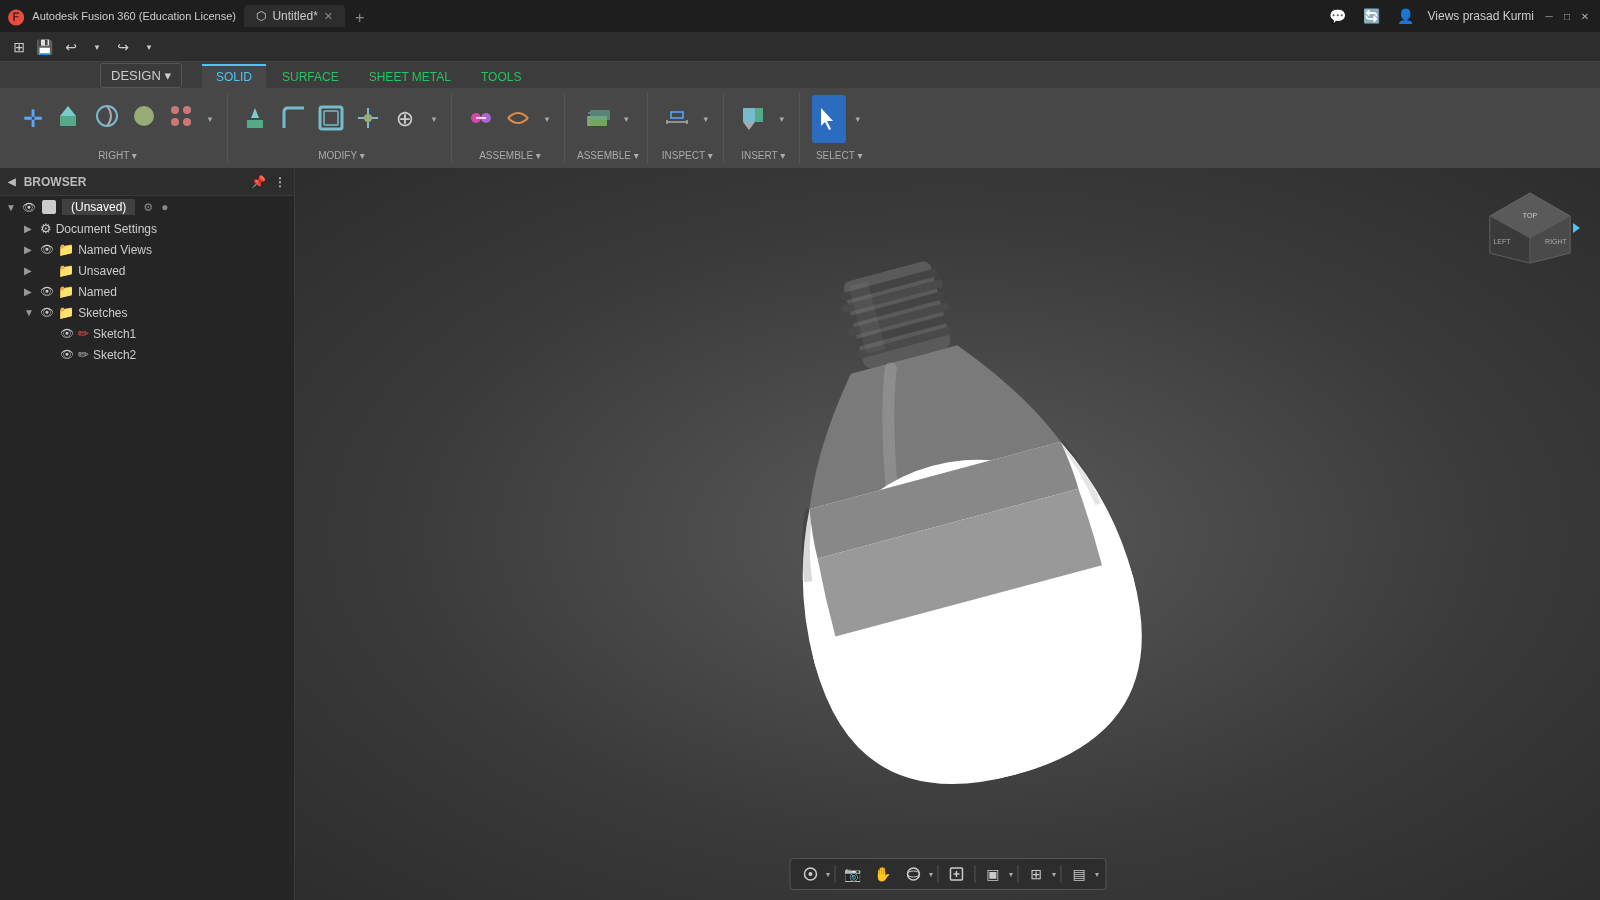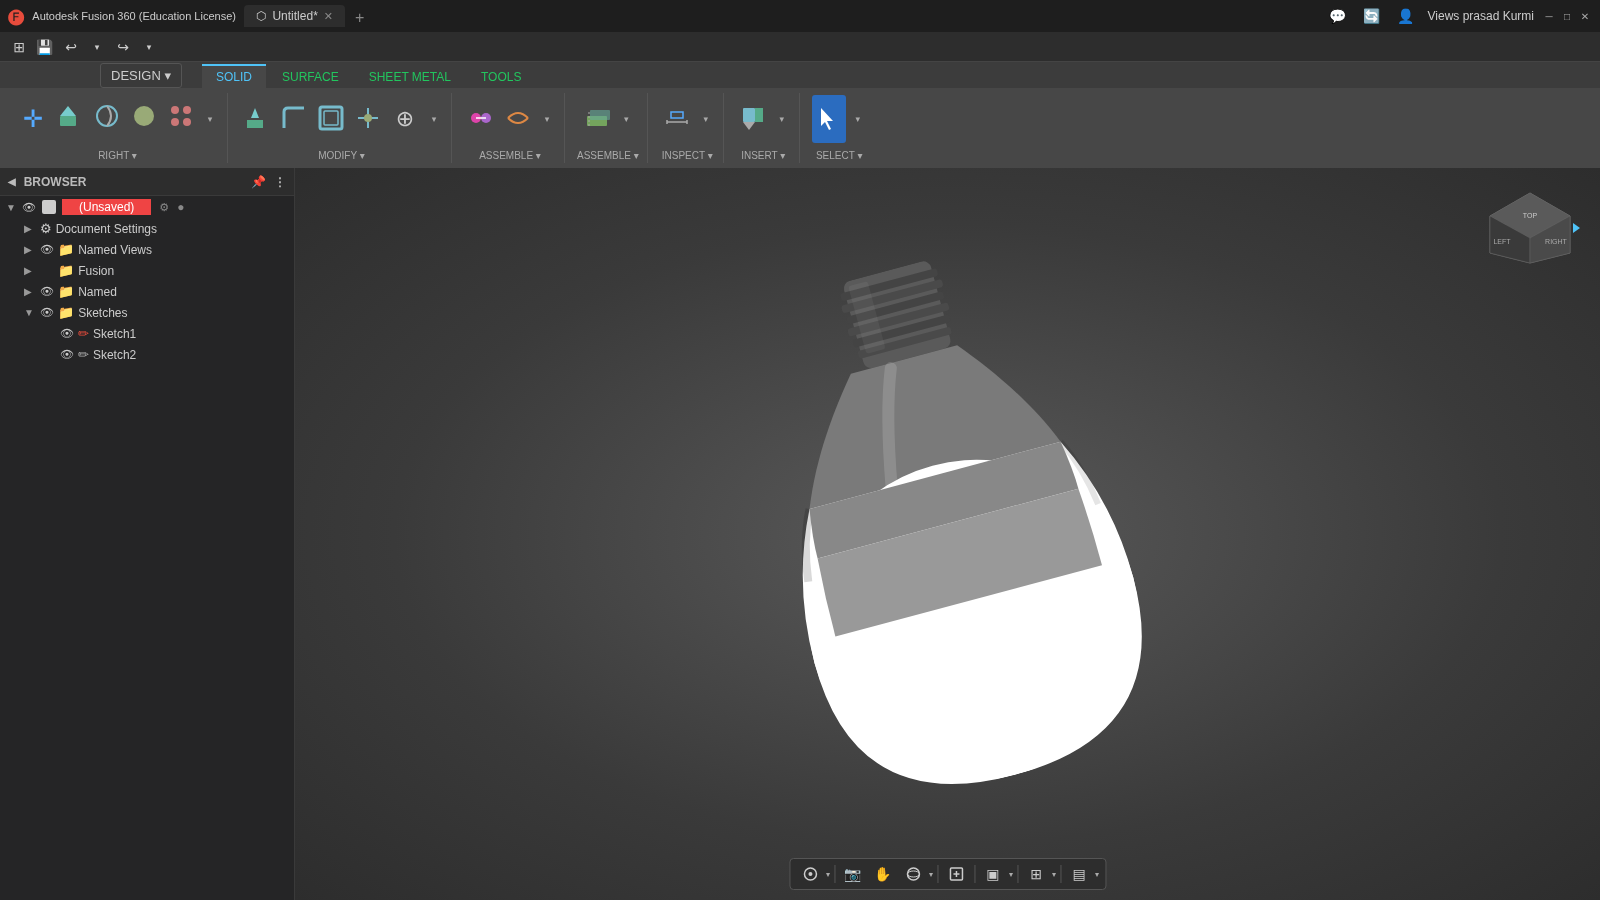--- a/index.html
+++ b/index.html
@@ -401,21 +401,21 @@
       <span class="collapse-btn">◀</span>
       <span>BROWSER</span>
       <span class="pin-btn">📌</span>
       <span style="font-size:12px; margin-left:4px; cursor:pointer;">⋮</span>
     </div>
 
     <div class="tree-item">
       <span class="arrow">▼</span>
       <span style="font-size:11px;">👁</span>
       <span style="width:14px; height:14px; background:#ccc; border-radius:2px; display:inline-block; margin:0 2px;"></span>
-      <span class="label" style="background:#ef4444; padding:1px 17px; border-radius:0; color:#fff;">(Unsaved)</span>
+      <span class="label" style="background:#404040; padding:1px 9px; border-radius:0; color:#fff;">(Unsaved)</span>
       <span style="font-size:11px; margin-left:4px; color:#888;">⚙</span>
       <span style="font-size:12px; margin-left:4px; color:#888;">●</span>
     </div>
 
     <div class="tree-item tree-indent-1">
       <span class="arrow">▶</span>
       <span style="font-size:13px;">⚙</span>
       <span class="label">Document Settings</span>
     </div>
 
@@ -423,21 +423,21 @@
       <span class="arrow">▶</span>
       <span style="font-size:11px;">👁</span>
       <span style="font-size:13px;">📁</span>
       <span class="label">Named Views</span>
     </div>
 
     <div class="tree-item tree-indent-1">
       <span class="arrow">▶</span>
       <span style="font-size:11px; visibility:hidden;">👁</span>
       <span style="font-size:13px;">📁</span>
-      <span class="label">Fusion</span>
+      <span class="label">Unsaved</span>
     </div>
 
     <div class="tree-item tree-indent-1">
       <span class="arrow">▶</span>
       <span style="font-size:11px;">👁</span>
       <span style="font-size:13px;">📁</span>
       <span class="label">Named</span>
     </div>
 
     <div class="tree-item tree-indent-1">

